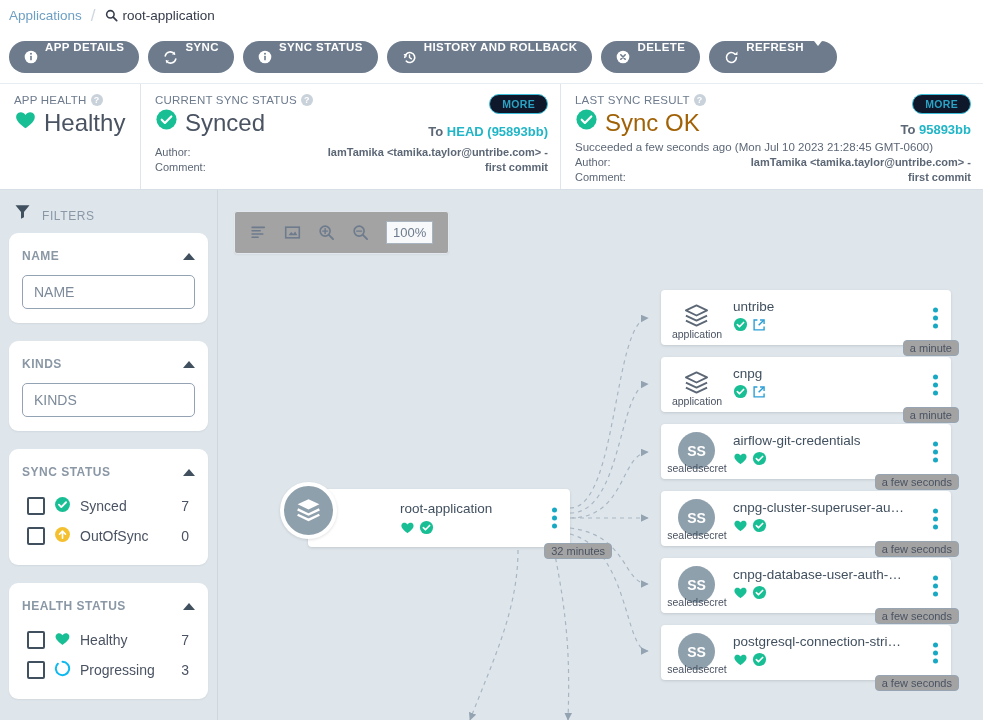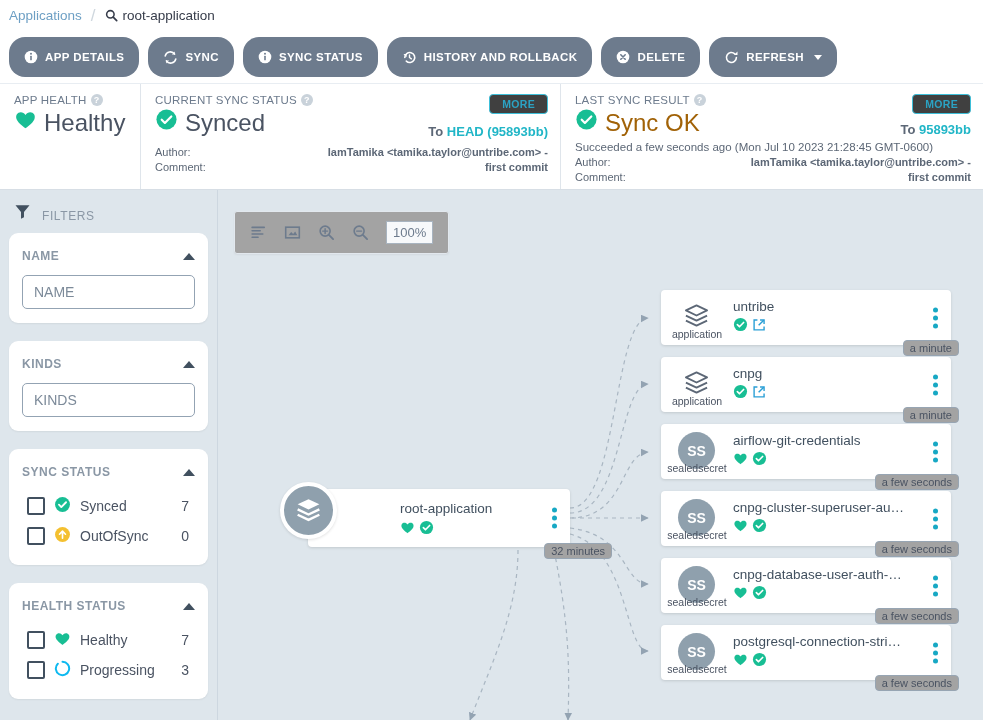--- a/index.html
+++ b/index.html
@@ -20,22 +20,22 @@
   .bc-current { color: #363c4a; display: flex; align-items: center; gap: 5px; }
   .bc-search-icon { display:inline-flex; }
 
   
   .toolbar {
     height: 53px; background: #fff;
     display: flex; align-items: center; gap: 9px; padding-left: 9px;
     border-bottom: 1px solid #e8edf2;
   }
   .tb-btn {
-    height: 40px; border-radius: 16px; background: #6d7b8d; color: #fff;
-    display: flex; align-items: center; gap: 7px; padding: 0 15px;
+    height: 32px; border-radius: 16px; background: #6d7b8d; color: #fff;
+    display: flex; gap: 7px; padding: 0 15px;
     font-size: 11.5px; font-weight: bold; letter-spacing: .4px;
     cursor: pointer; border: none; white-space: nowrap;
   }
   .tb-btn.disabled { background: #dbe1e7; color: #9aa7b4; }
   .tb-ico { display: inline-flex; align-items: center; }
   .caret-d {
     width:0;height:0;border-left:4px solid transparent;border-right:4px solid transparent;
     border-top:5px solid #fff; margin-left:3px;
   }
 
@@ -58,23 +58,23 @@
     color:#fff; font-size: 9px; font-weight: bold; display:inline-flex;
     align-items:center; justify-content:center; cursor: pointer;
   }
   .st-value {
     display: flex; align-items: center; gap: 7px; margin-top: 2px;
     font-size: 24px; color: #4a5362; font-weight: normal;
   }
   .st-value.green { color: #a16207; }
   .more-pill {
     position: absolute; right: 12px; top: 10px;
-    border: 1px solid #3dbfd9; color: #2ba3c4; border-radius: 4px;
+    border: 1px solid #3dbfd9; color: #2ba3c4; border-radius: 10px;
     font-size: 10.5px; font-weight: bold; padding: 3px 12px; cursor: pointer;
-    background: #404040; letter-spacing: .3px;
+    background: #0f172a; letter-spacing: .3px;
   }
   .to-rev {
     position: absolute; right: 12px; top: 40px;
     font-size: 13px; color: #5c6776; font-weight: bold;
   }
   .to-rev .rev { color: #21b6c7; }
   .to-rev-last { top: 38px; }
   .succeeded {
     font-size: 11.5px; color: #5c6776; margin-top: 4px;
   }

